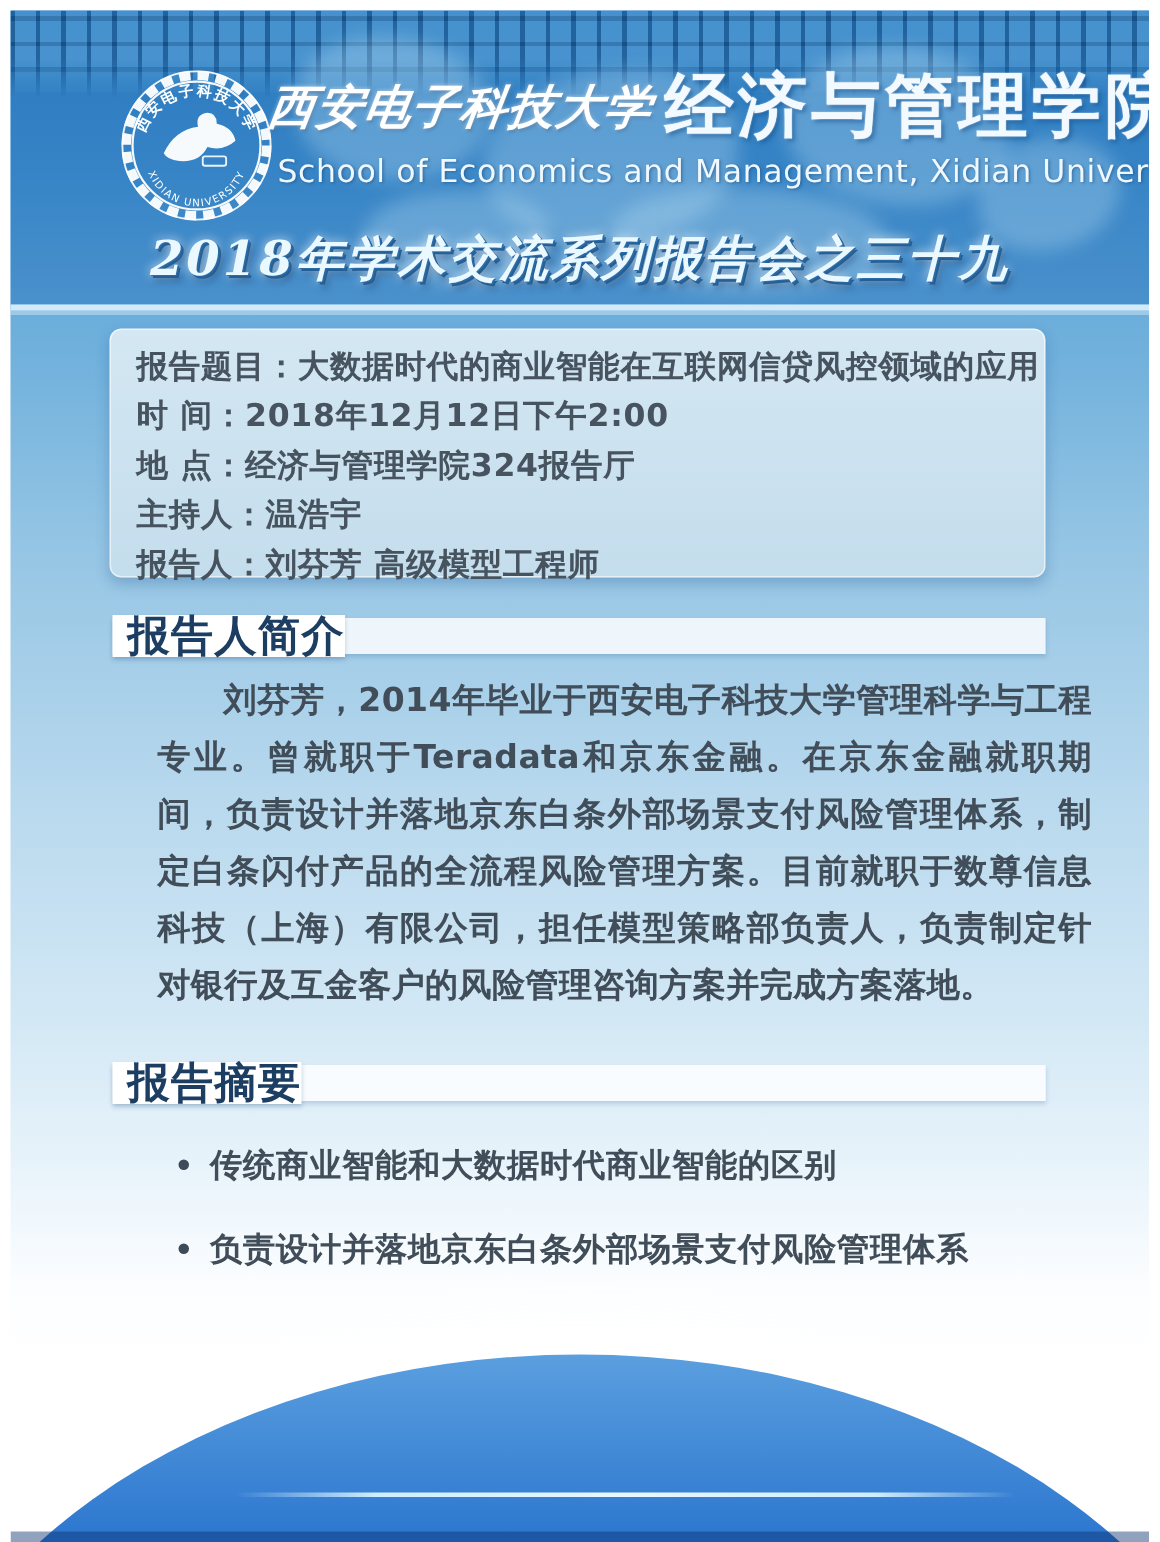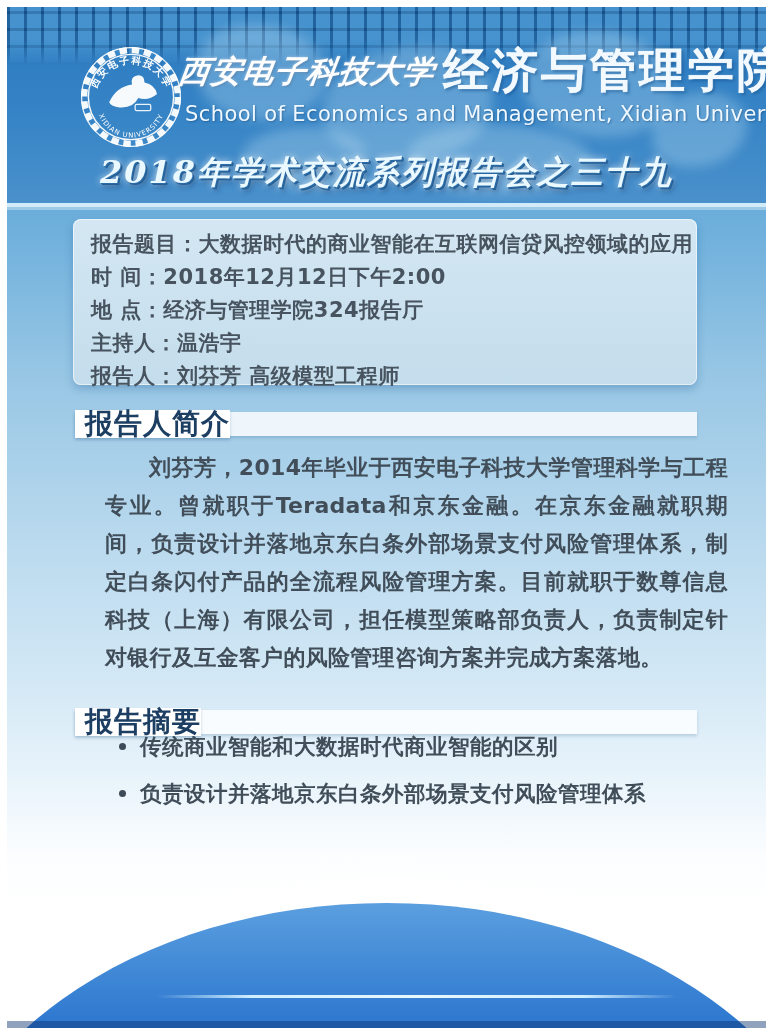--- a/index.html
+++ b/index.html
@@ -57,21 +57,21 @@
     box-shadow:0 2px 3px rgba(40,90,140,.25);}
   .sh-bio{top:403px;}
   .sh-abs{top:701px;}
 
   
   .bio-text{position:absolute;left:70px;top:442px;width:623px;font-size:22px;font-weight:700;
     color:#414e59;line-height:38px;text-align:justify;text-indent:2em;letter-spacing:.3px;margin-left:28px;}
 
   
   .abstract-list{position:absolute;left:112px;top:726px;width:580px;}
-  .abstract-item{display:flex;align-items:center;margin-bottom:21px;height:26px;}
+  .abstract-item{display:flex;align-items:center;margin-bottom:21px;height:26px;margin-top:30px;}
   .bullet-dot{width:7px;height:7px;border-radius:50%;background:#3d4a57;margin-right:14px;flex:0 0 auto;}
   .abstract-item-text{font-size:21.5px;font-weight:600;color:#414e59;letter-spacing:.5px;white-space:nowrap;}
 
   
   .glow-arc{position:absolute;left:-70px;right:-70px;top:868px;height:320px;border-radius:50% 50% 0 0/100% 100% 0 0;
     background:#ffffff;filter:blur(13px);opacity:.95;}
   .skyline{position:absolute;background:rgba(255,255,255,.55);filter:blur(1px);}
   .globe{position:absolute;left:-80px;right:-80px;top:896px;height:330px;border-radius:50% 50% 0 0/100% 100% 0 0;
     background:linear-gradient(180deg,#5b9fdf 0%,#2f79d0 35%,#2066c2 100%);
     box-shadow:0 -10px 26px 6px rgba(255,255,255,.92);}

